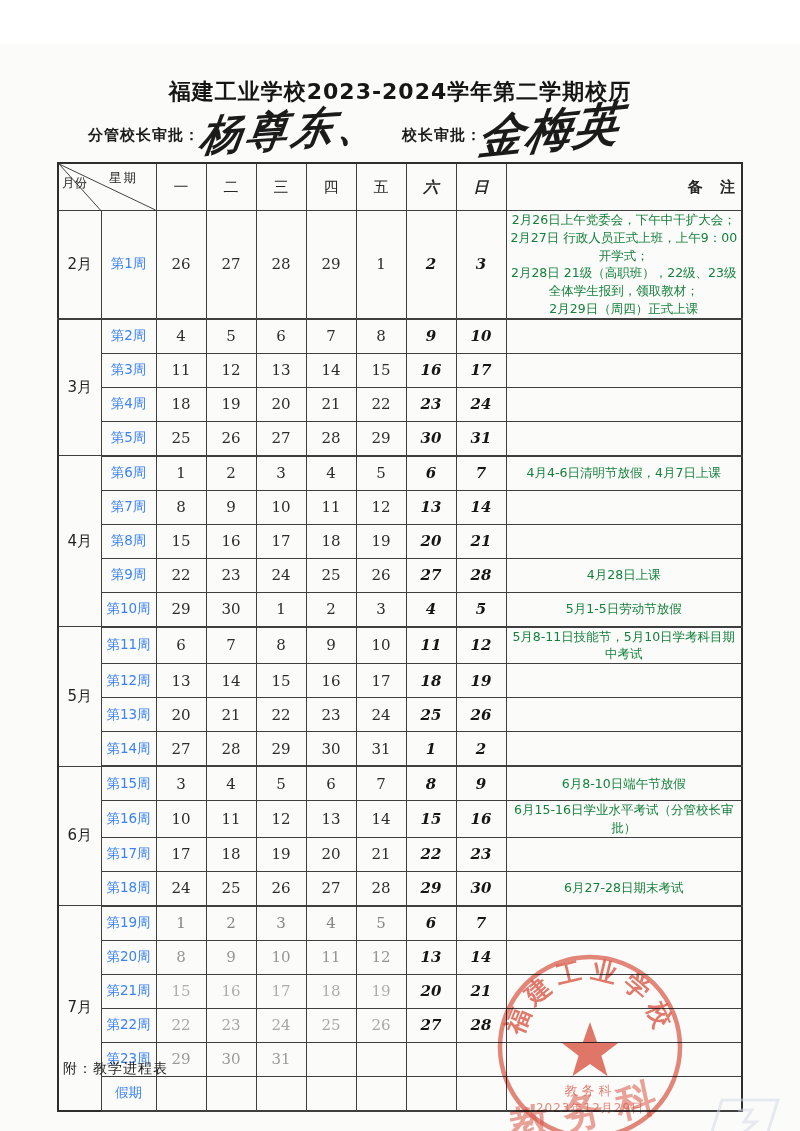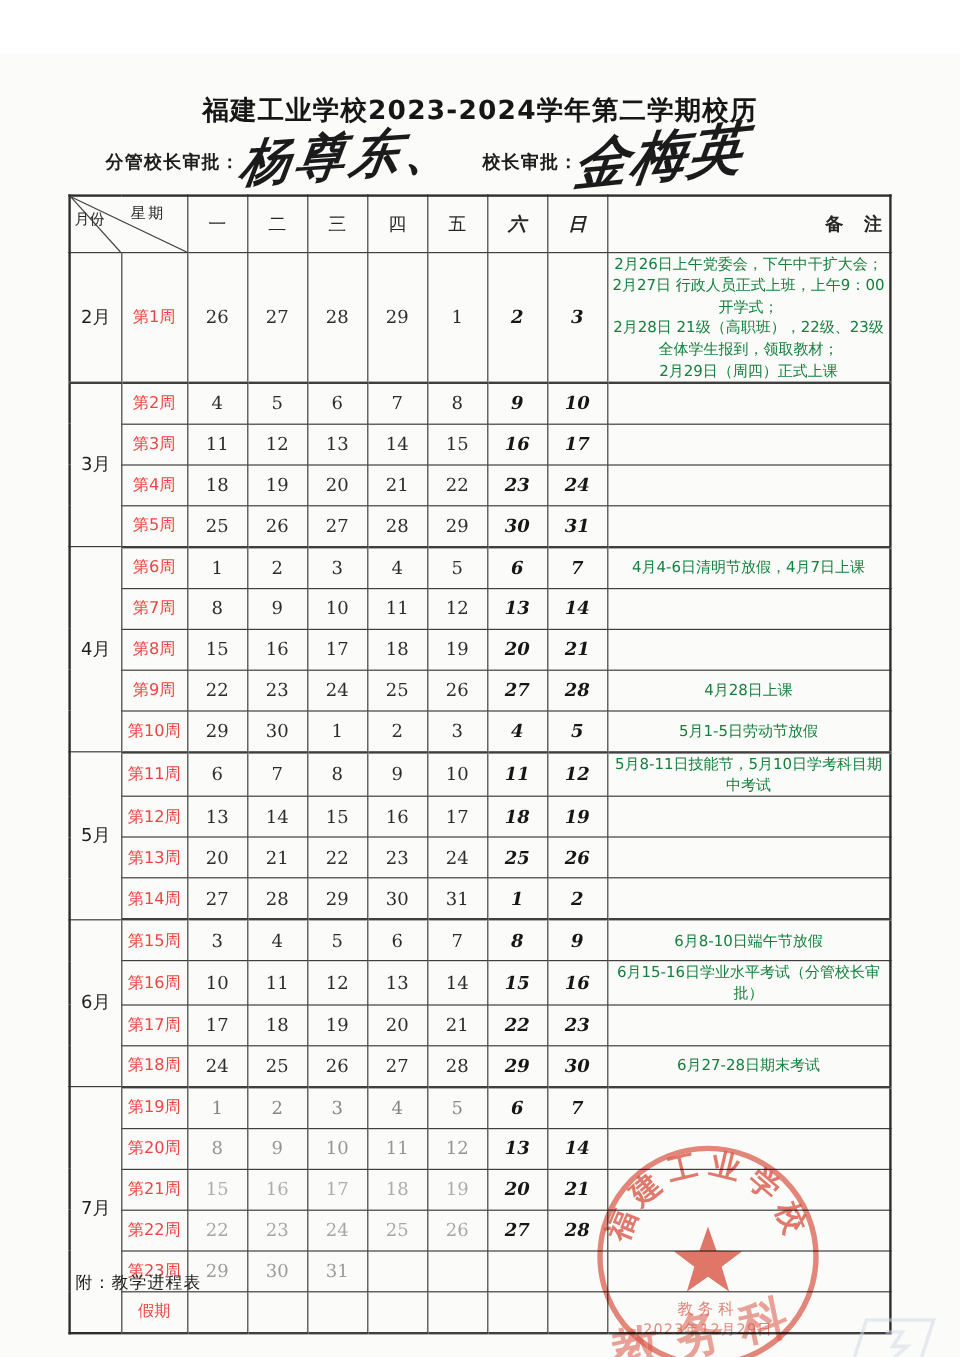--- a/index.html
+++ b/index.html
@@ -37,21 +37,21 @@
   .corner{position:relative;padding:0;}
   .corner svg{position:absolute;left:0;top:0;width:100%;height:100%;}
   .corner .lbl{position:absolute;font-size:12.5px;color:#262626;font-family:"DejaVu Sans",sans-serif;}
   .corner .lbl-week{left:50px;top:6px;letter-spacing:2px;text-align:right;}
   .corner .lbl-month{left:3px;top:11px;}
   .corner .lbl-cycle{left:38px;top:46px;}
 
   tbody td{height:33px;font-size:15px;}
   tr.row-tall td{height:89px;}
   td.month-cell{font-size:15px;color:#1f1f1f;border-bottom-width:2px;}
-  td.week-cell{font-size:13.5px;color:#ef4444;}
+  td.week-cell{font-size:13.5px;color:#3b82f6;}
   td.day-cell{font-family:"DejaVu Serif","Liberation Serif",serif;color:#2c2c2c;}
   td.day-cell.weekend{font-style:italic;font-weight:bold;color:#161616;}
   td.remark-cell{
     text-align:left;font-size:12.5px;line-height:1.42;padding:2px 4px 2px 5px;
     color:#15803d;white-space:pre-line;vertical-align:middle;
   }
   tr.month-end td{border-bottom-width:2px;}
   td.box-top{border-top-width:2px;}
   td.box-left{border-left-width:2px;}
   td.box-right{border-right-width:2px;}

